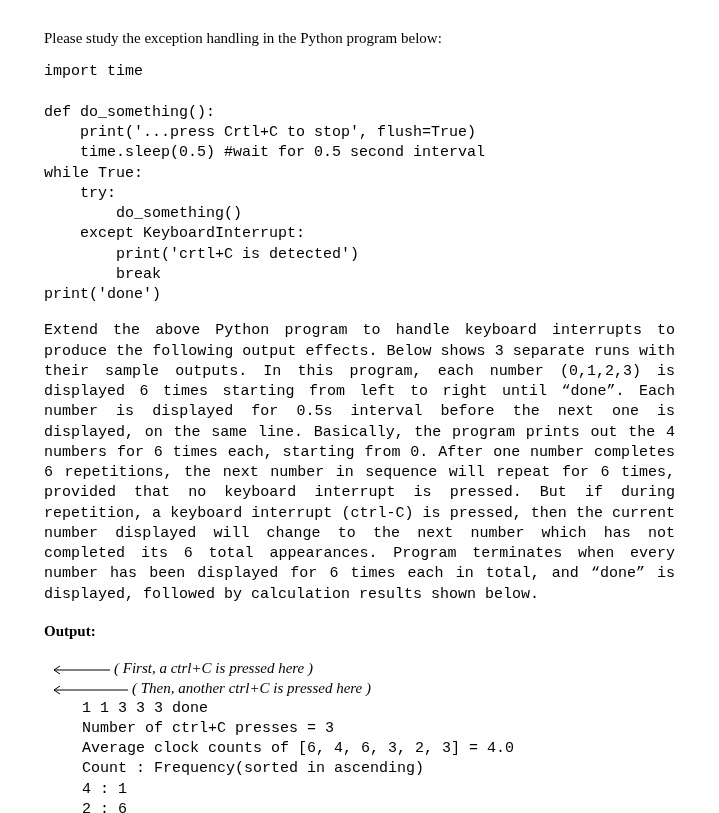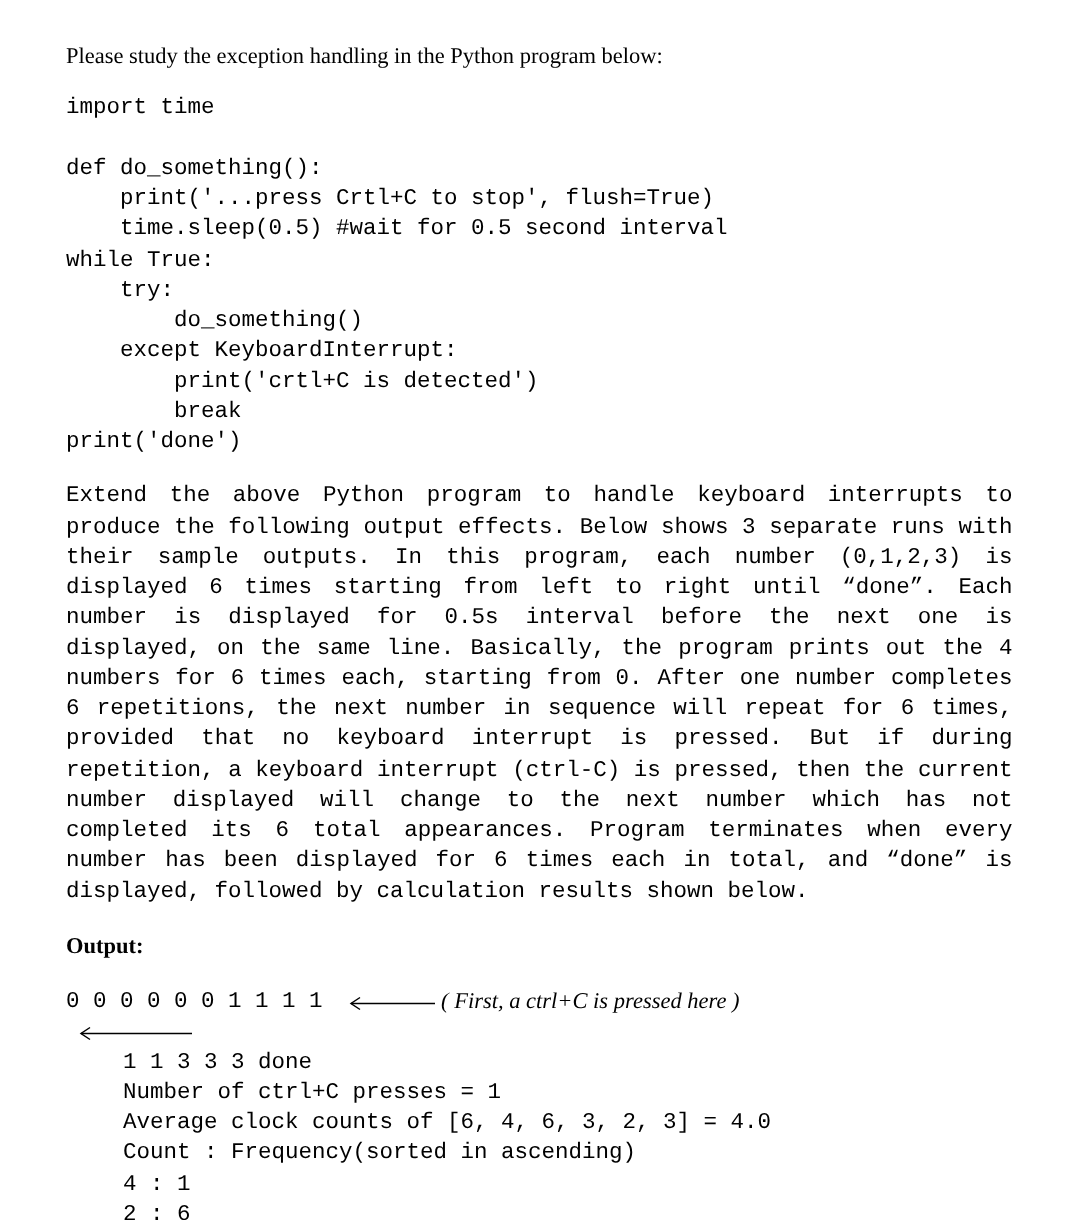--- a/index.html
+++ b/index.html
@@ -51,39 +51,39 @@
 <span>    except KeyboardInterrupt:</span>
 <span>        print('crtl+C is detected')</span>
 <span>        break</span>
 <span>print('done')</span></div>
 
 <p class="explain serif">Extend the above Python program to handle keyboard interrupts to produce the following output effects. Below shows 3 separate runs with their sample outputs. In this program, each number (0,1,2,3) is displayed 6 times starting from left to right until “done”. Each number is displayed for 0.5s interval before the next one is displayed, on the same line. Basically, the program prints out the 4 numbers for 6 times each, starting from 0. After one number completes 6 repetitions, the next number in sequence will repeat for 6 times, provided that no keyboard interrupt is pressed. But if during repetition, a keyboard interrupt (ctrl-C) is pressed, then the current number displayed will change to the next number which has not completed its 6 total appearances. Program terminates when every number has been displayed for 6 times each in total, and “done” is displayed, followed by calculation results shown below.</p>
 
 <p class="output-heading serif">Output:</p>
 
 <div class="output-row">
-  <span class="mono">0 0 0 0 0 0 1 1 1 1 </span>
   <span class="arrow">
     <svg width="62" height="10" viewBox="0 0 62 10">
       <line x1="6" y1="5" x2="62" y2="5" stroke="#000" stroke-width="1"></line>
       <polyline points="12,1 6,5 12,9" fill="none" stroke="#000" stroke-width="1"></polyline>
     </svg>
   </span>
   <span class="serif italic">( First, a ctrl+C is pressed here )</span>
 </div>
 
 <div class="output-row">
   <span class="arrow">
     <svg width="80" height="10" viewBox="0 0 80 10">
       <line x1="6" y1="5" x2="80" y2="5" stroke="#000" stroke-width="1"></line>
       <polyline points="12,1 6,5 12,9" fill="none" stroke="#000" stroke-width="1"></polyline>
     </svg>
   </span>
+  <span class="serif italic">( Then, another ctrl+C is pressed here )</span>
 </div>
 
 <div class="mono out-line">1 1 3 3 3 done</div>
-<div class="mono out-line">Number of ctrl+C presses = 1</div>
+<div class="mono out-line">Number of ctrl+C presses = 3</div>
 <div class="mono out-line">Average clock counts of [6, 4, 6, 3, 2, 3] = 4.0</div>
 <div class="mono out-line">Count : Frequency(sorted in ascending)</div>
 <div class="mono out-line">4 : 1</div>
 <div class="mono out-line">2 : 6</div>
 <div class="mono out-line">6 : 2</div>
 <div class="mono out-line">3 : 2</div>
 
 </body></html>

